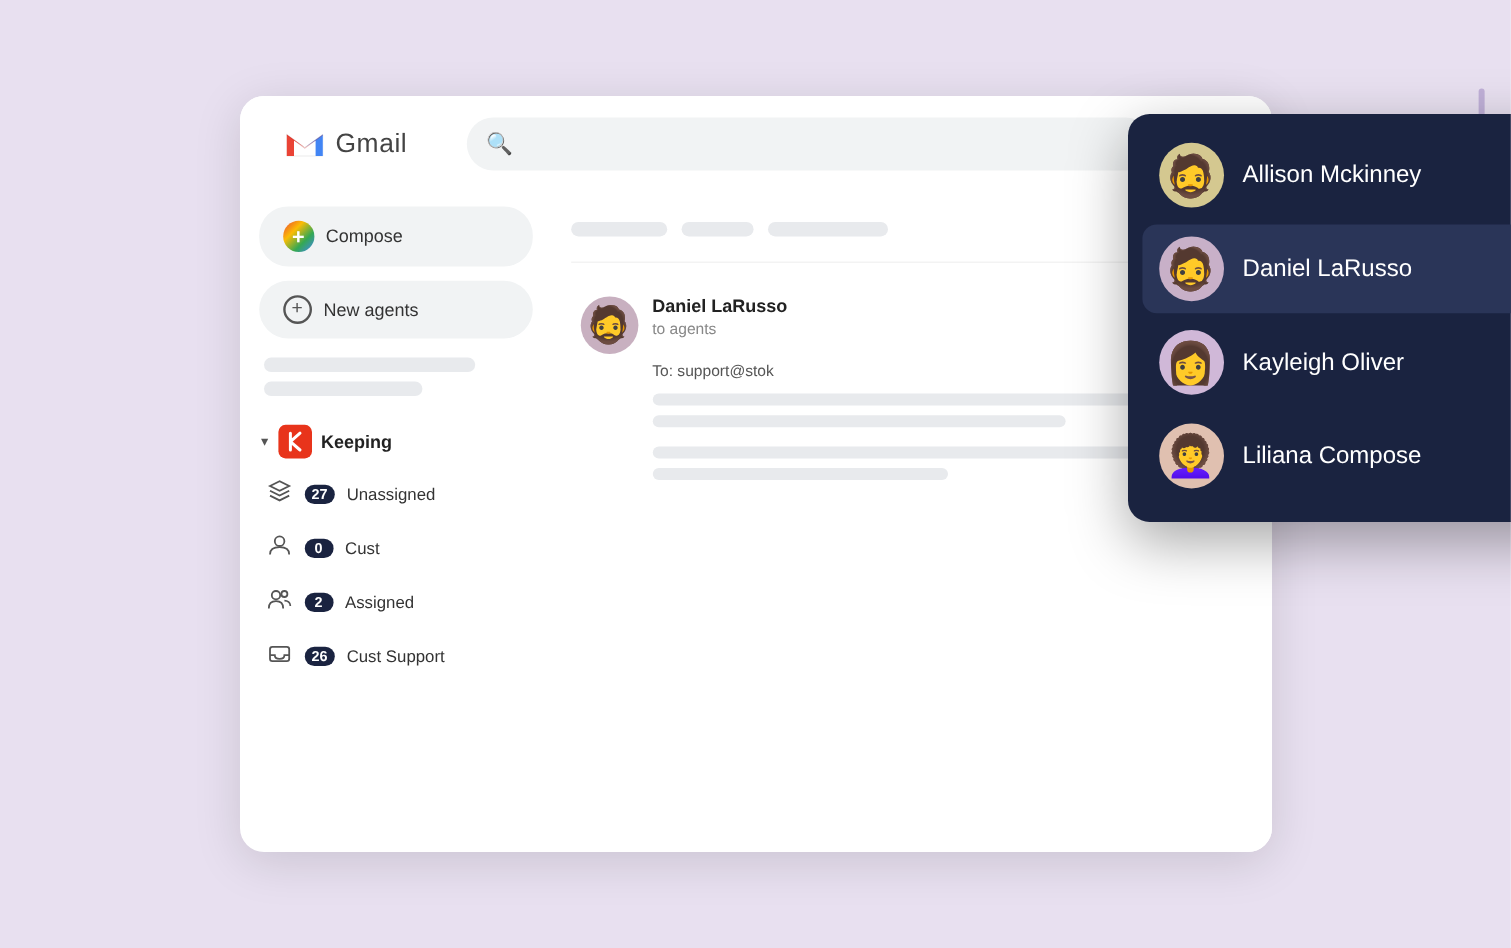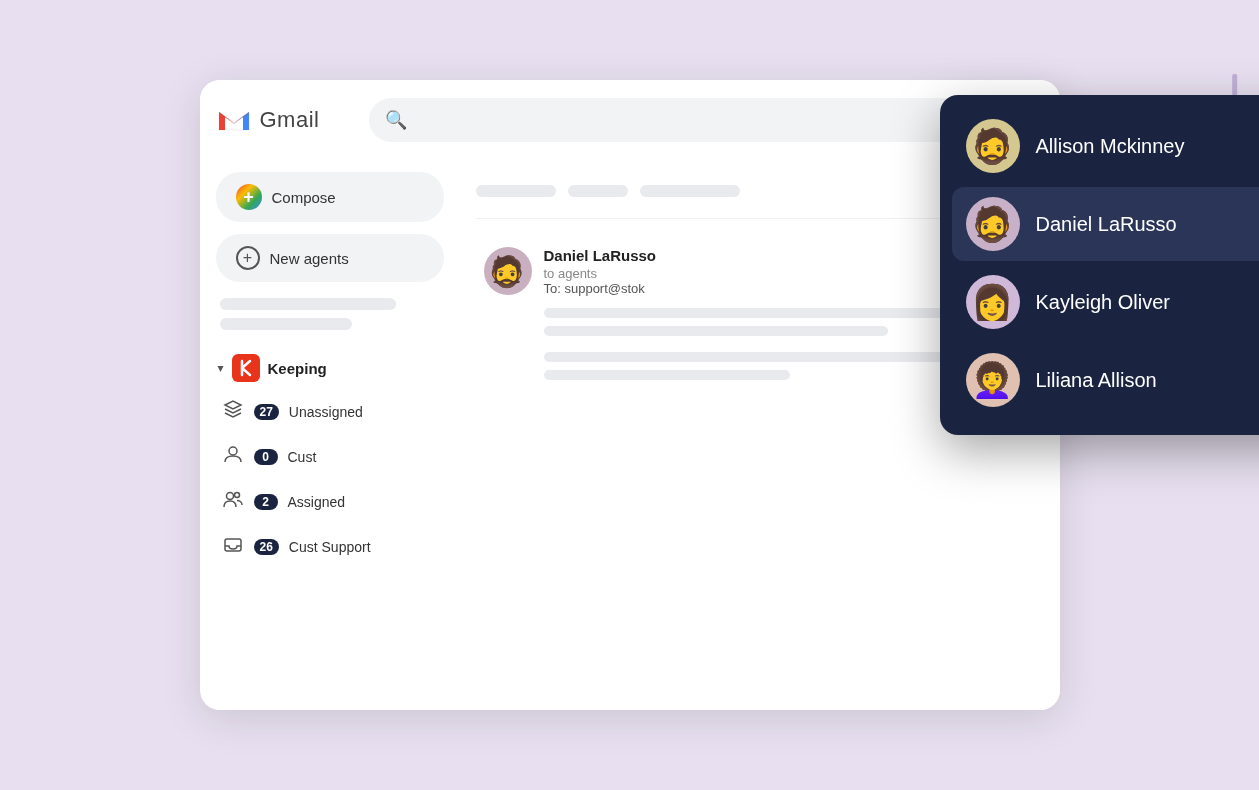--- a/index.html
+++ b/index.html
@@ -34,21 +34,21 @@
       overflow: hidden;
       position: relative;
       display: flex;
       flex-direction: column;
     }
 
     
     .gmail-topbar {
       display: flex;
       align-items: center;
-      padding: 18px 16px;
+      padding: 18px 36px;
       background: #fff;
       gap: 20px;
       flex-shrink: 0;
     }
 
     .gmail-logo {
       display: flex;
       align-items: center;
       gap: 8px;
       flex-shrink: 0;
@@ -331,21 +331,21 @@
     .email-sender {
       font-size: 15px;
       font-weight: 700;
       color: #222;
       margin-bottom: 2px;
     }
 
     .email-subtitle {
       font-size: 13px;
       color: #888;
-      margin-bottom: 0;
+      margin-bottom: 20px;
     }
 
     .email-to {
       font-size: 13px;
       color: #555;
       margin-bottom: 10px;
     }
 
     
     .email-body-placeholder {
@@ -629,18 +629,18 @@
       <div class="agent-avatar" style="background:#d0b8d8;">
         👩
       </div>
       <span class="agent-name">Kayleigh Oliver</span>
     </div>
 
     <div class="agent-item">
       <div class="agent-avatar" style="background:#e0c0b0;">
         👩‍🦱
       </div>
-      <span class="agent-name">Liliana Allison</span>
+      <span class="agent-name">Liliana Compose</span>
     </div>
 
   </div>
 
 </div>
 
 </body></html>

